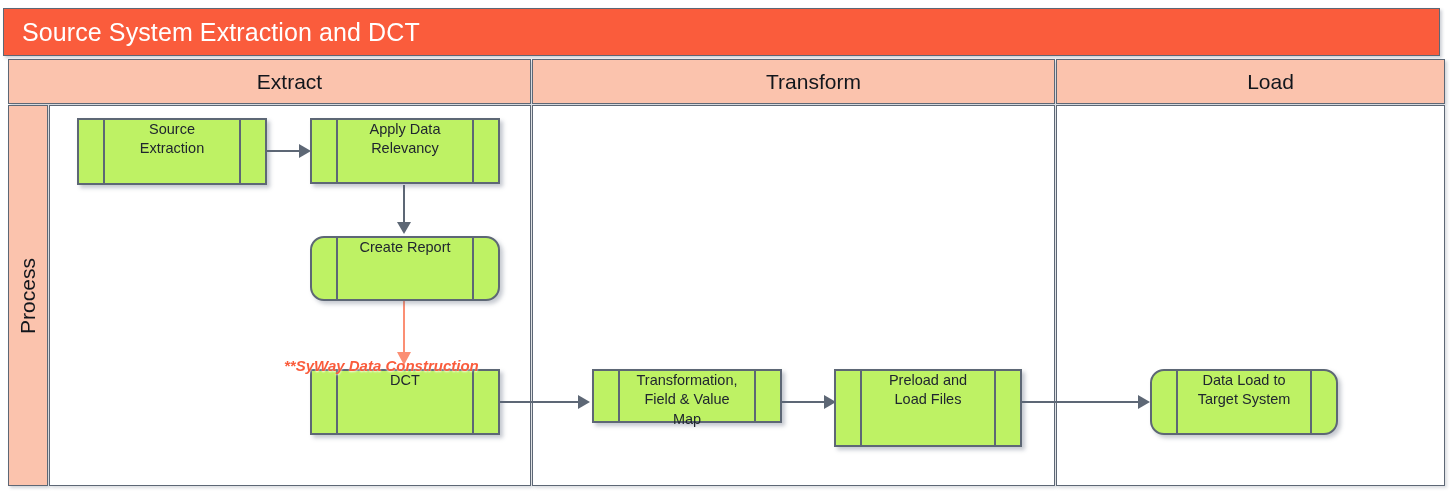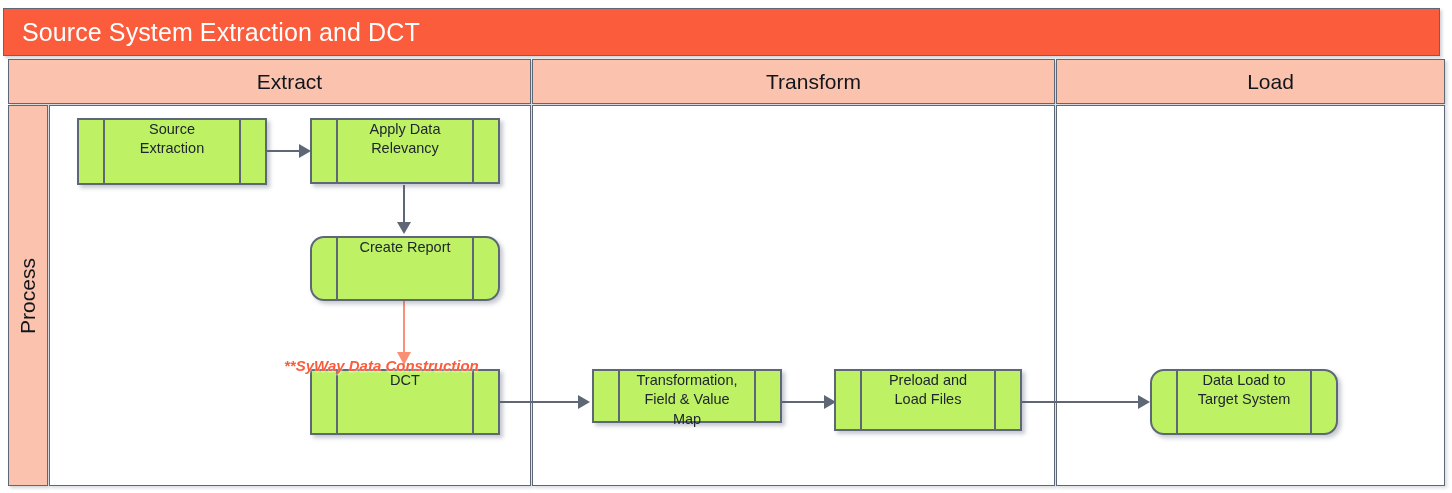--- a/index.html
+++ b/index.html
@@ -232,21 +232,21 @@
   <div class="node" style="left:310px; top:369px; width:190px; height:66px;">
     <div class="label">DCT</div>
   </div>
 
   <div class="node" style="left:592px; top:369px; width:190px; height:54px;">
     <div class="label">Transformation,
 Field &amp; Value
 Map</div>
   </div>
 
-  <div class="node" style="left:834px; top:369px; width:188px; height:62px;">
+  <div class="node" style="left:834px; top:369px; width:188px; height:78px;">
     <div class="label">Preload and
 Load Files</div>
   </div>
 
   <div class="node" style="left:1150px; top:369px; width:188px; height:66px;border-radius:14px;">
     <div class="label">Data Load to
 Target System</div>
   </div>
 
   <div class="accent-note" style="left:284px; top:317px;margin-top:40px;">**SyWay Data Construction</div>

